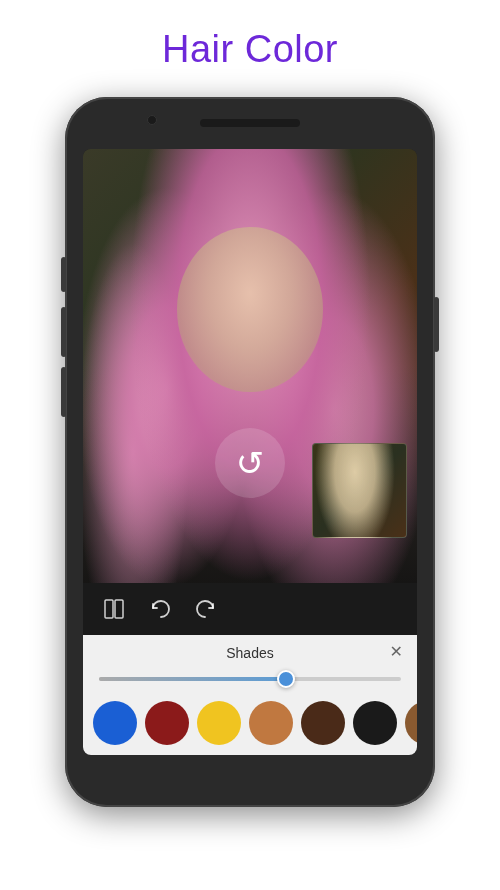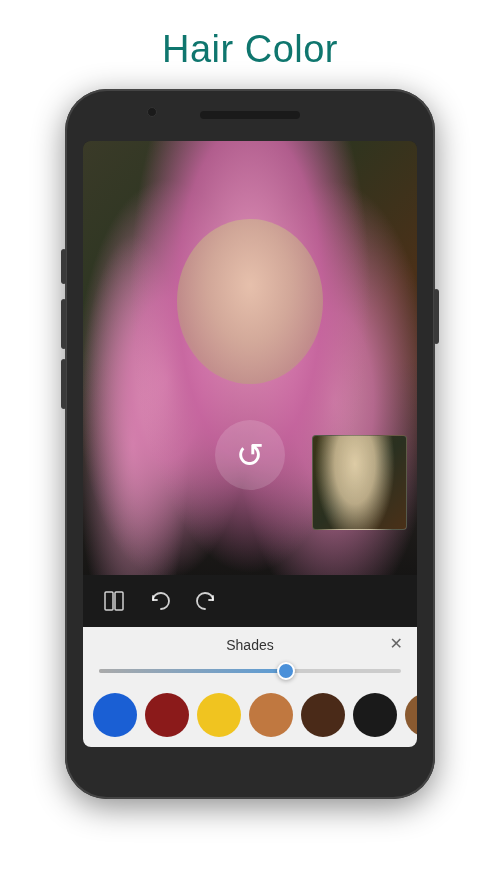--- a/index.html
+++ b/index.html
@@ -11,24 +11,24 @@
       font-family: 'Helvetica Neue', Arial, sans-serif;
       overflow: hidden;
       display: flex;
       flex-direction: column;
       align-items: center;
     }
 
     .page-title {
       font-size: 38px;
       font-weight: 300;
-      color: #0f766e;
+      color: #6d28d9;
       text-align: center;
       margin-top: 28px;
-      margin-bottom: 18px;
+      margin-bottom: 26px;
       letter-spacing: 0.5px;
     }
 
     .phone-wrapper {
       position: relative;
       width: 370px;
       height: 710px;
     }
 
     

